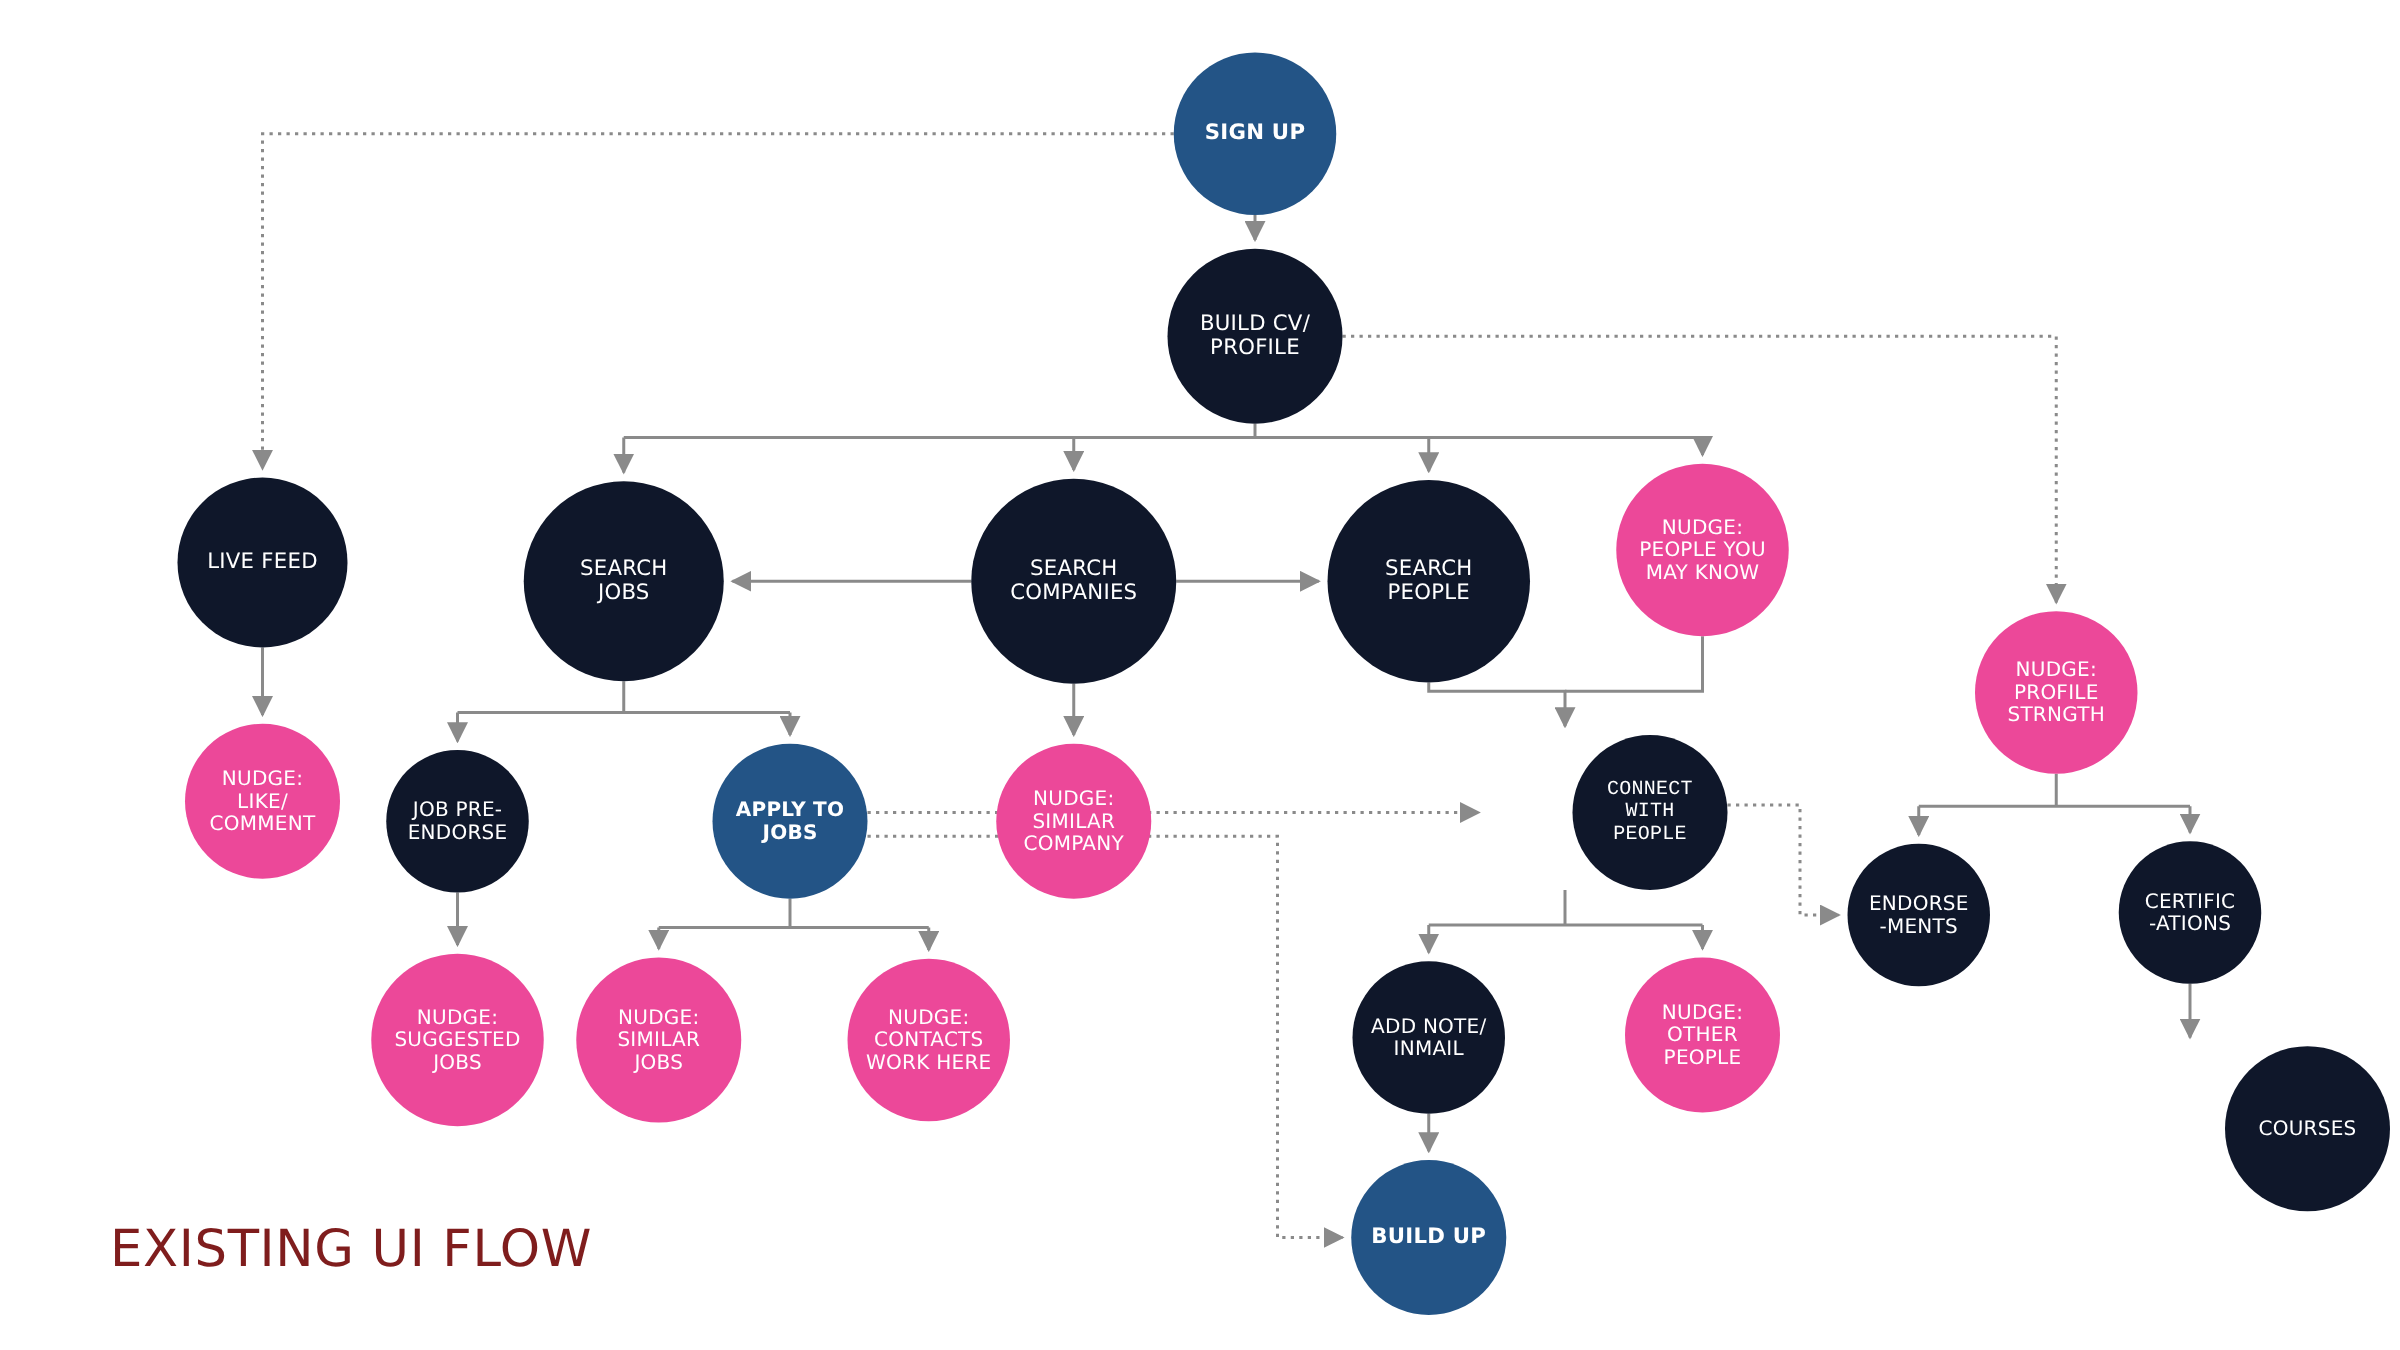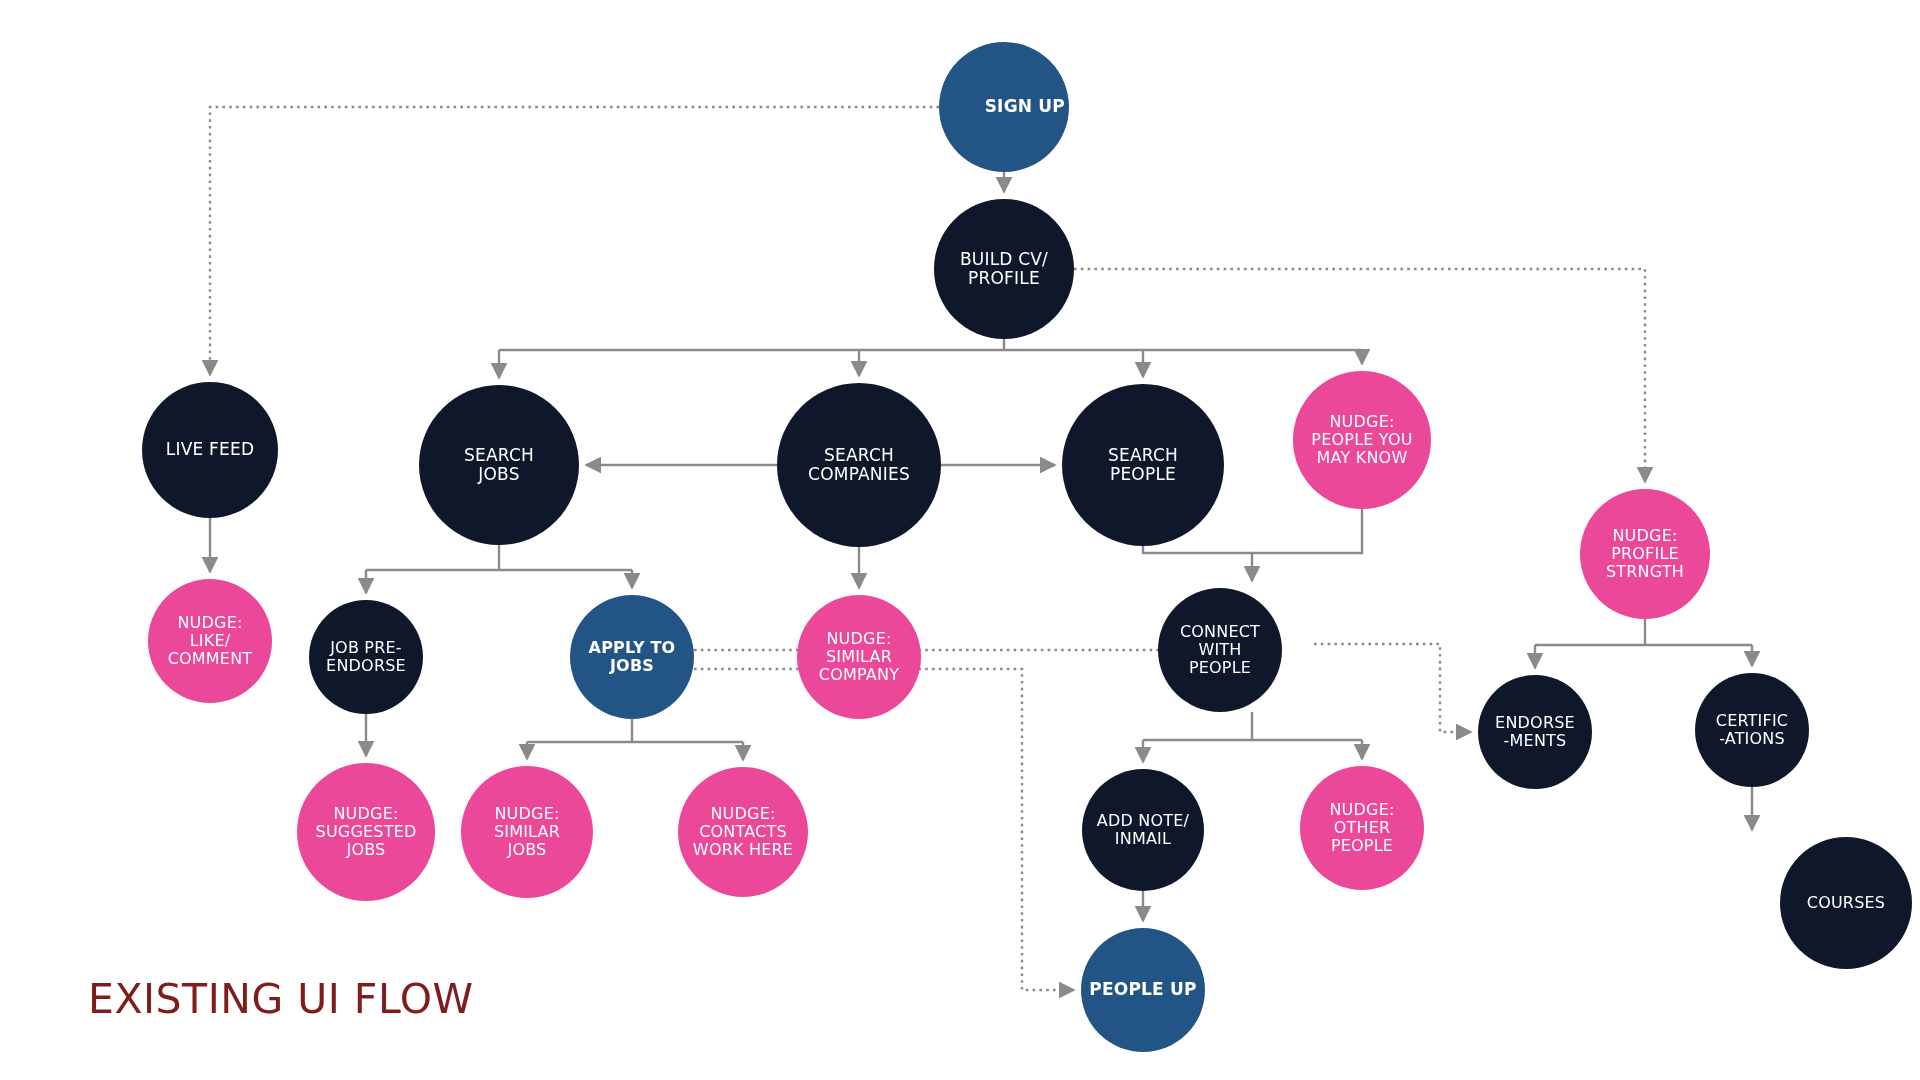--- a/index.html
+++ b/index.html
@@ -76,21 +76,21 @@
         <path d="M 1645 619 L 1645 645"></path>
         <path d="M 1535 645 L 1752 645"></path>
         <path d="M 1535 645 L 1535 668" marker-end="url(#arrow)"></path>
         <path d="M 1752 645 L 1752 666" marker-end="url(#arrow)"></path>
         <path d="M 1752 787 L 1752 830" marker-end="url(#arrow)"></path>
         <path d="M 1143 891 L 1143 921" marker-end="url(#arrow)"></path>
       </g>
   </svg>
 
   <div id="nodes-layer">
-      <div class="node t-dark" style="left: 939px; top: 42px; width: 130px; height: 130px; font-size: 17px; text-align: right;">
+      <div class="node t-dark" style="left: 939px; top: 42px; width: 130px; height: 130px; font-size: 17px;">
         <span class="lbl">SIGN UP</span>
       </div>
       <div class="node t-light" style="left: 934px; top: 199px; width: 140px; height: 140px; font-size: 17px;">
         <span class="lbl">BUILD CV/
 PROFILE</span>
       </div>
       <div class="node t-light" style="left: 142px; top: 382px; width: 136px; height: 136px; font-size: 17px;">
         <span class="lbl">LIVE FEED</span>
       </div>
       <div class="node t-light" style="left: 419px; top: 385px; width: 160px; height: 160px; font-size: 17px;">
@@ -126,21 +126,21 @@
       </div>
       <div class="node t-dark" style="left: 570px; top: 595px; width: 124px; height: 124px; font-size: 16px;">
         <span class="lbl">APPLY TO
 JOBS</span>
       </div>
       <div class="node t-nudge" style="left: 797px; top: 595px; width: 124px; height: 124px; font-size: 16px;">
         <span class="lbl">NUDGE:
 SIMILAR
 COMPANY</span>
       </div>
-      <div class="node t-light" style="left: 1158px; top: 588px; width: 124px; height: 124px; font-size: 16px;">
+      <div class="node t-light" style="left: 1258px; top: 588px; width: 124px; height: 124px; font-size: 16px; font-family: Liberation Mono, monospace;">
         <span class="lbl">CONNECT
 WITH
 PEOPLE</span>
       </div>
       <div class="node t-light" style="left: 1478px; top: 675px; width: 114px; height: 114px; font-size: 16px;">
         <span class="lbl">ENDORSE
 -MENTS</span>
       </div>
       <div class="node t-light" style="left: 1695px; top: 673px; width: 114px; height: 114px; font-size: 16px;">
         <span class="lbl">CERTIFIC
@@ -167,18 +167,18 @@
       </div>
       <div class="node t-nudge" style="left: 1300px; top: 766px; width: 124px; height: 124px; font-size: 16px;">
         <span class="lbl">NUDGE:
 OTHER
 PEOPLE</span>
       </div>
       <div class="node t-light" style="left: 1780px; top: 837px; width: 132px; height: 132px; font-size: 16px;">
         <span class="lbl">COURSES</span>
       </div>
       <div class="node t-dark" style="left: 1081px; top: 928px; width: 124px; height: 124px; font-size: 17px;">
-        <span class="lbl">PEOPLE UP</span>
+        <span class="lbl">BUILD UP</span>
       </div>
     </div>
 
   <div id="page-title">EXISTING UI FLOW</div>
 </div>
 
 </body></html>

